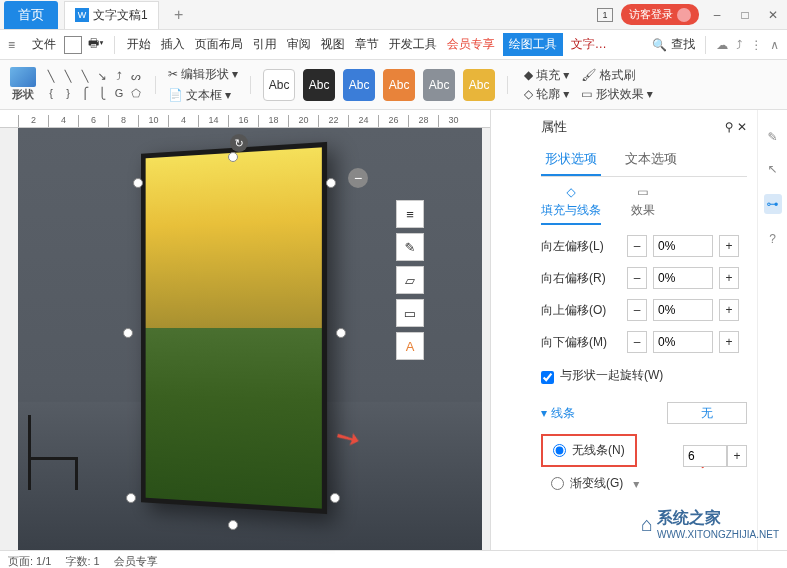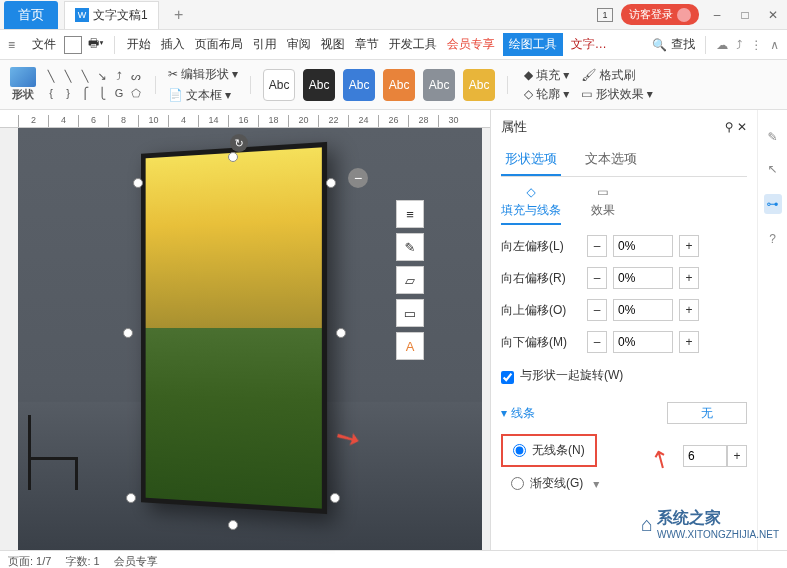--- a/index.html
+++ b/index.html
@@ -63,21 +63,21 @@
 .chair-leg1 { position: absolute; bottom: 0; left: 0; width: 3px; height: 30px; background: #1a1a1a; }
 .chair-leg2 { position: absolute; bottom: 0; left: 47px; width: 3px; height: 30px; background: #1a1a1a; }
 .handle { position: absolute; width: 10px; height: 10px; background: #fff; border: 1px solid #888; border-radius: 50%; }
 .rotate-handle { position: absolute; width: 18px; height: 18px; background: #555; border-radius: 50%; color: #fff; display: flex; align-items: center; justify-content: center; font-size: 11px; }
 .zoom-handle { position: absolute; width: 20px; height: 20px; background: #888; border-radius: 50%; color: #fff; display: flex; align-items: center; justify-content: center; font-size: 14px; }
 .float-tools { position: absolute; right: 66px; top: 90px; display: flex; flex-direction: column; gap: 5px; }
 .ft { width: 28px; height: 28px; background: #fff; border: 1px solid #ccc; display: flex; align-items: center; justify-content: center; font-size: 13px; }
 .red-arrow { position: absolute; left: 335px; top: 310px; color: #e84c3d; font-size: 30px; transform: rotate(-30deg); }
 
 
-.panel { flex: 1; border-left: 1px solid #ddd; display: flex; }
+.panel { flex: 1; border-left: 1px solid #ddd; display: flex; padding-left: 40px; }
 .panel-main { flex: 1; padding: 4px 10px; position: relative; }
 .panel-head { display: flex; align-items: center; justify-content: space-between; padding: 4px 0; }
 .panel-title { font-size: 13px; }
 .panel-tabs { display: flex; gap: 20px; border-bottom: 1px solid #ddd; margin-top: 4px; }
 .ptab { padding: 6px 4px; font-size: 13px; color: #666; cursor: pointer; }
 .ptab.active { color: #1e88e5; border-bottom: 2px solid #1e88e5; }
 .sub-tabs { display: flex; gap: 30px; margin-top: 8px; }
 .stab { display: flex; flex-direction: column; align-items: center; gap: 3px; font-size: 12px; color: #666; padding-bottom: 4px; cursor: pointer; }
 .stab.active { color: #1e88e5; border-bottom: 2px solid #1e88e5; }
 .offset-row { display: flex; align-items: center; gap: 6px; margin-top: 10px; font-size: 12px; }
@@ -327,21 +327,21 @@
     <div class="side-icons">
       <span>✎</span>
       <span>↖</span>
       <span style="background:#d8e8f8;padding:3px;border-radius:3px;color:#1e88e5">⊶</span>
       <span>?</span>
     </div>
   </div>
 </div>
 
 <div class="status">
-  <span>页面: 1/7</span>
+  <span>页面: 1/1</span>
   <span>字数: 1</span>
   <span>会员专享</span>
 </div>
 
 <div class="watermark">
   <span style="color:#3a6a9a;font-size:20px">⌂</span>
   <div>
     <div class="wm-big">系统之家</div>
     <div>WWW.XITONGZHIJIA.NET</div>
   </div>

